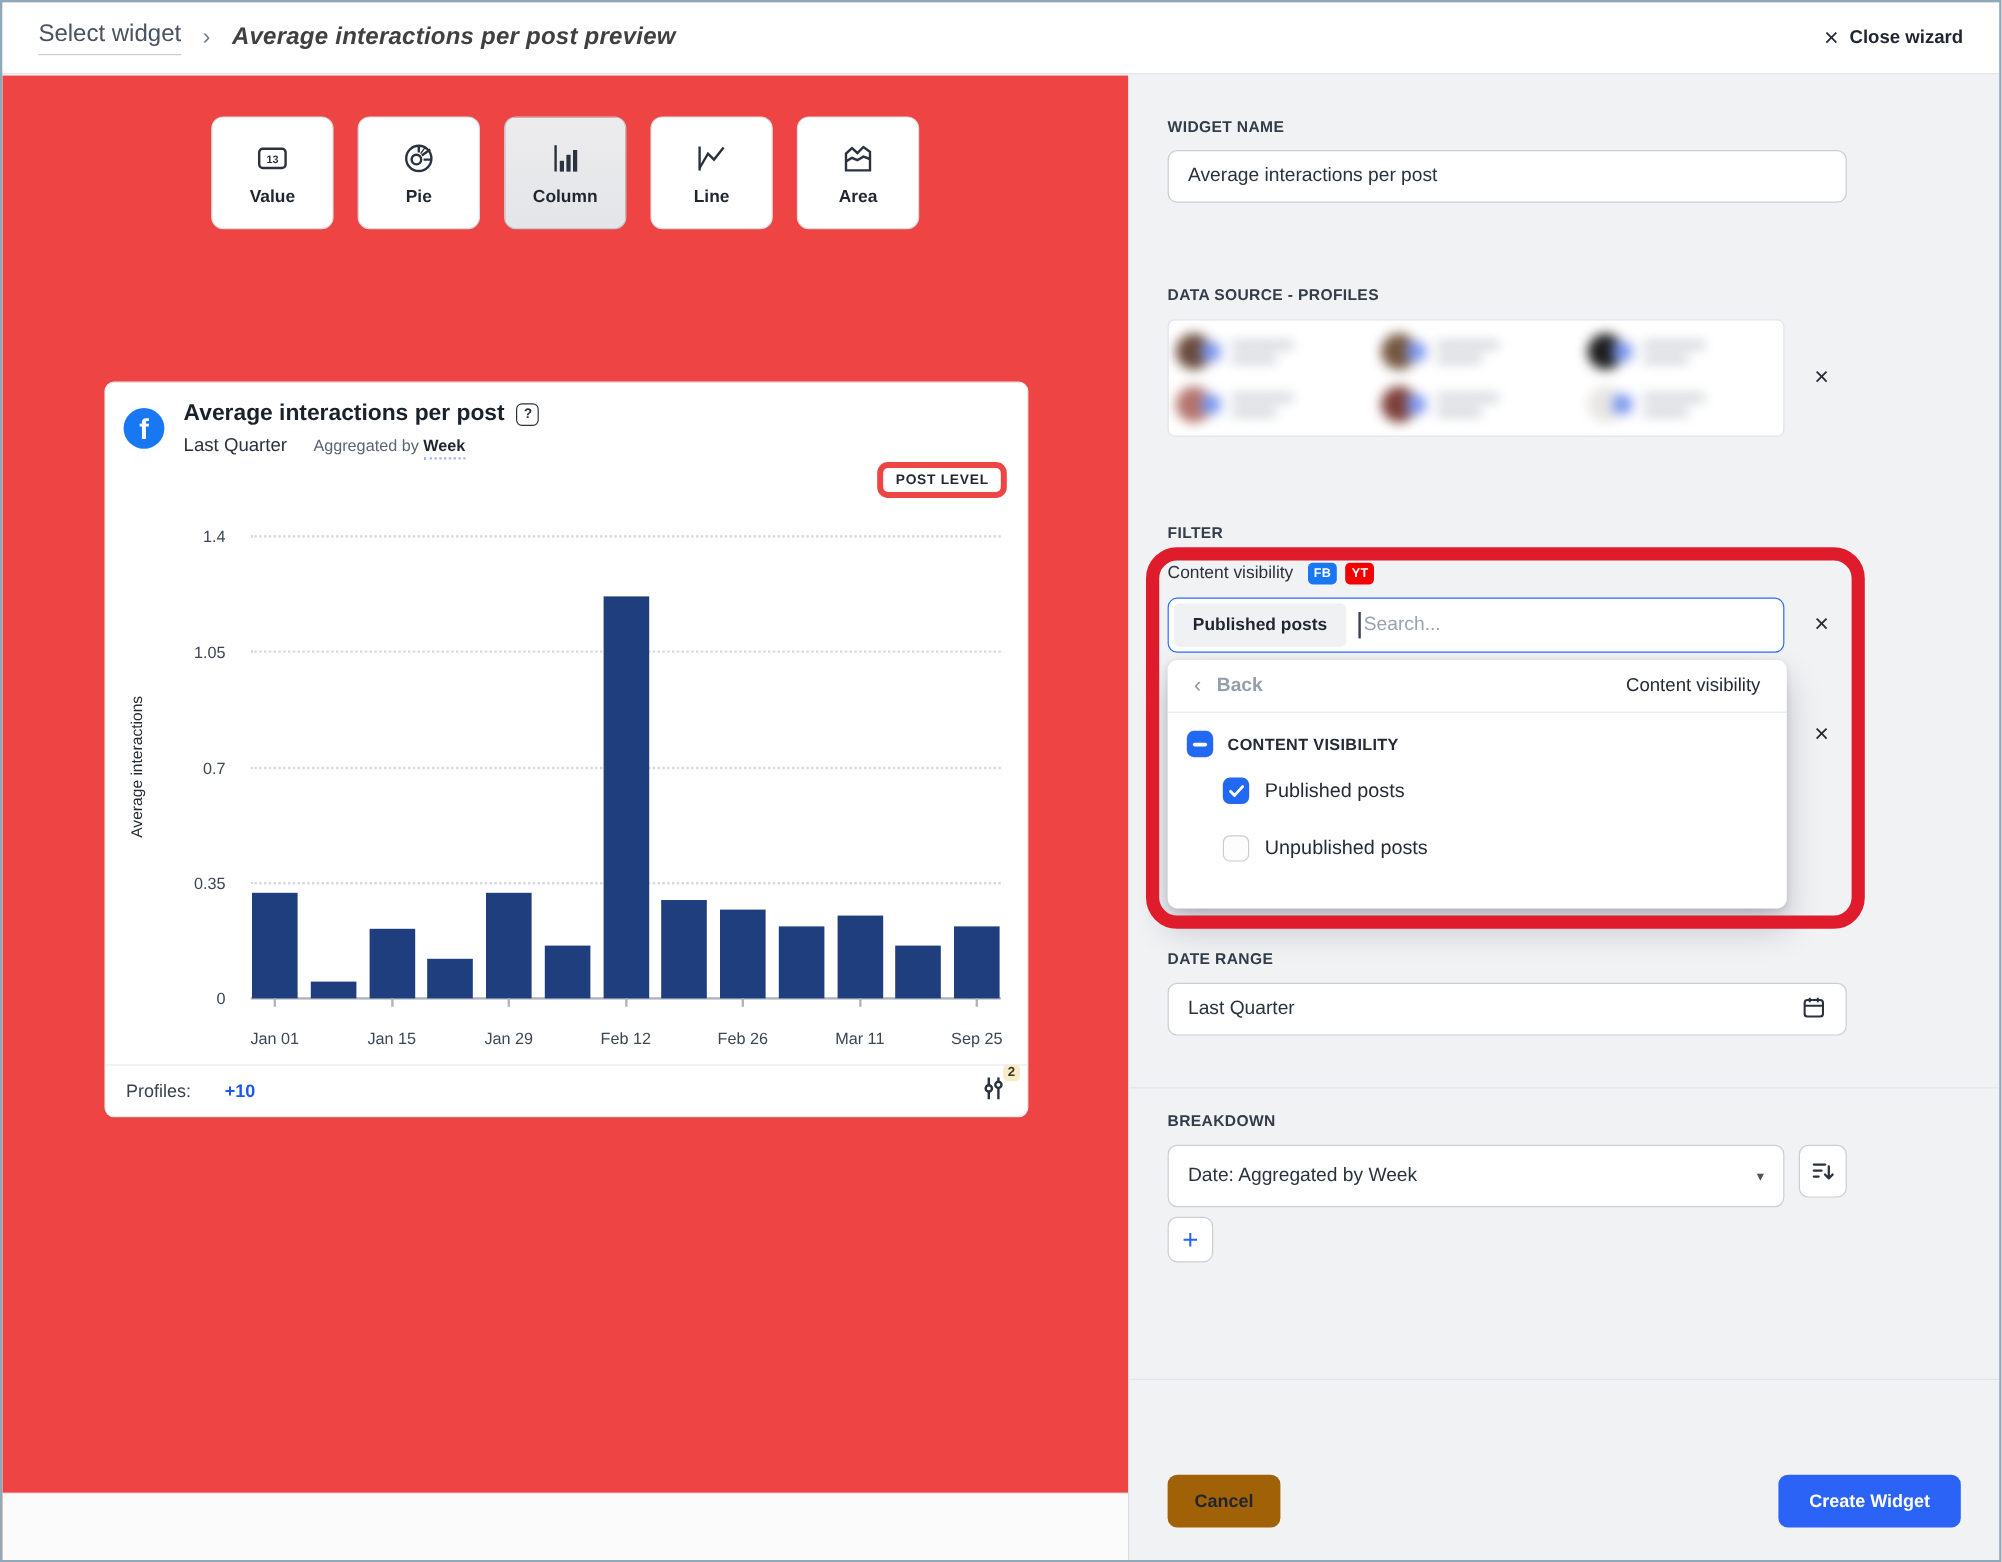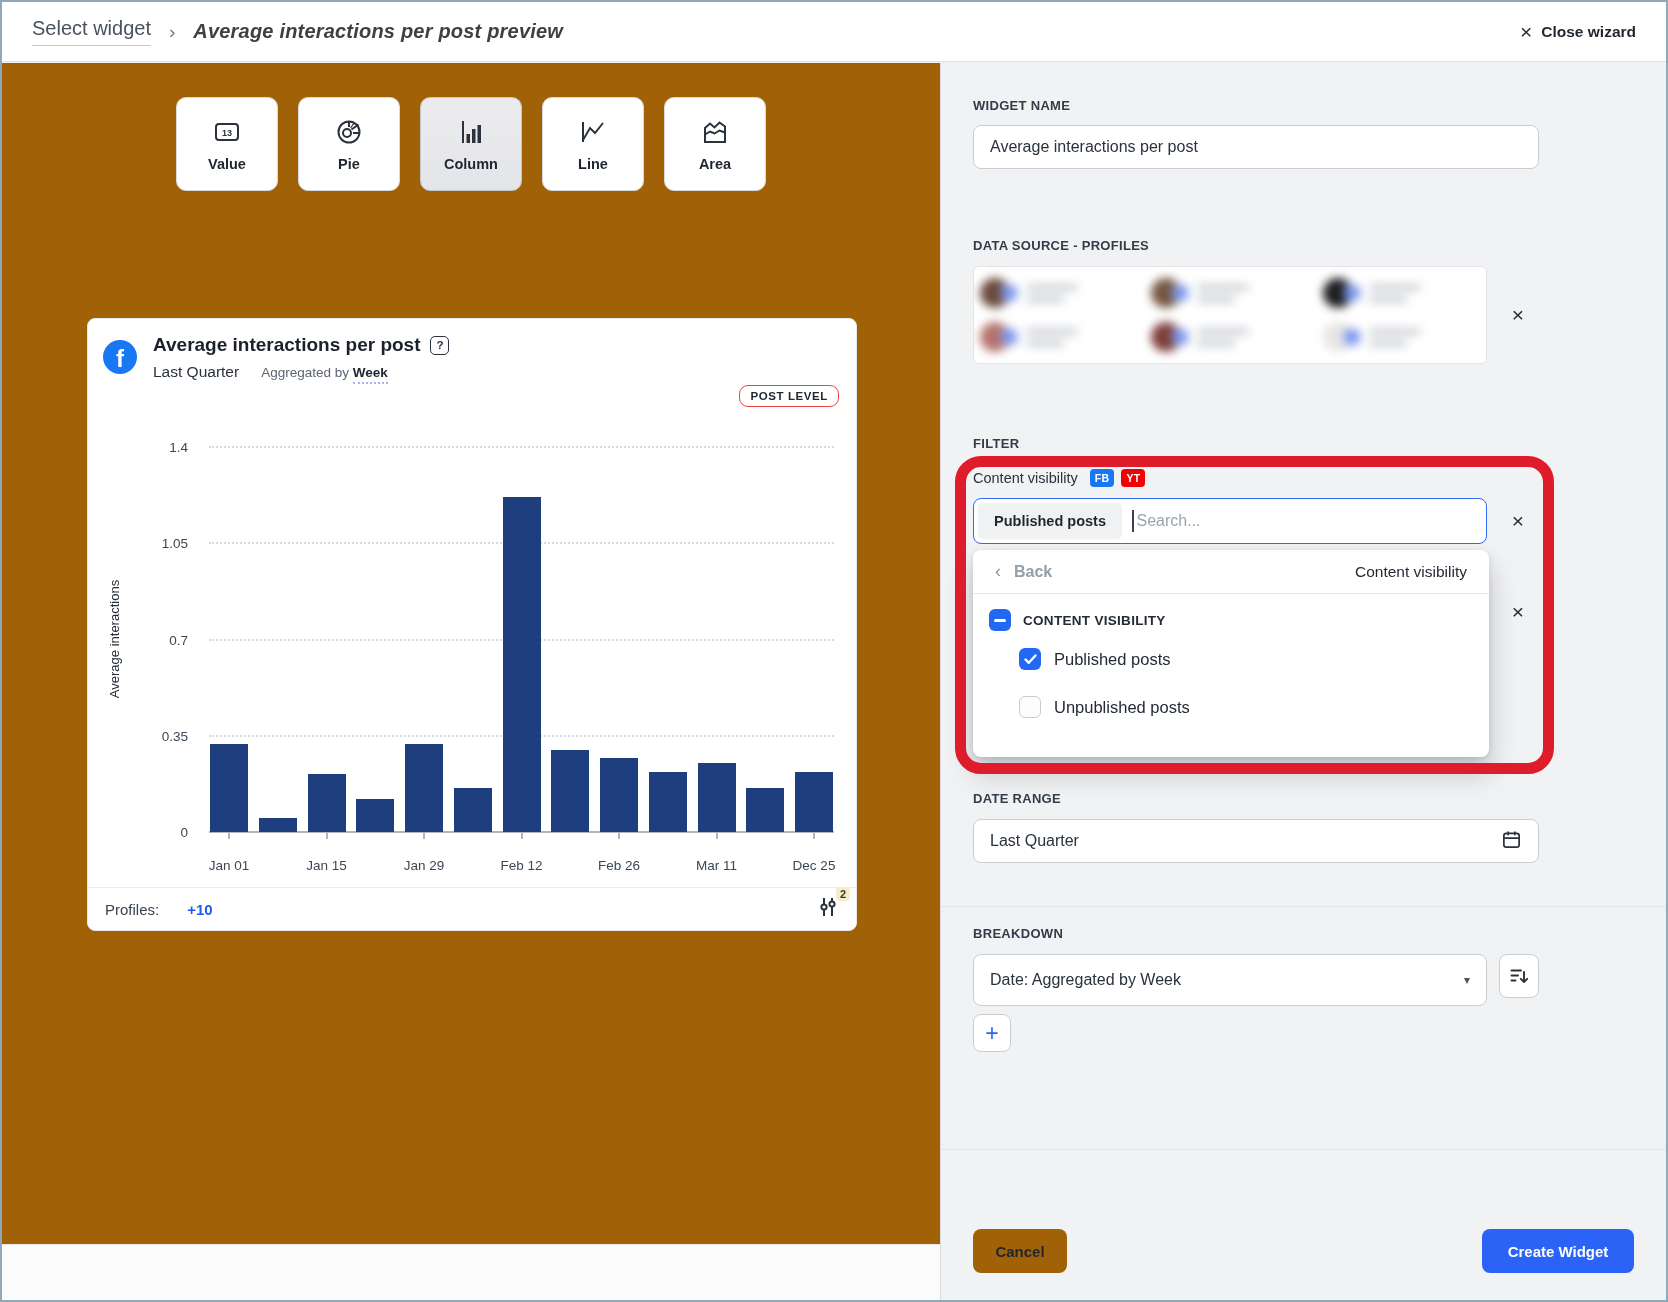--- a/index.html
+++ b/index.html
@@ -13,21 +13,21 @@
   .hdr { position:absolute; left:0; top:0; right:0; height:60px; background:#fff;
          border-bottom:1px solid #dfe2e5; display:flex; align-items:center; padding:0 30px; }
   .crumb { font-size:20px; color:#49525e; padding-bottom:5px; border-bottom:1px solid #c4cad0; cursor:pointer; }
   .crumb-sep { font-size:19px; color:#707a86; margin:0 18px; }
   .hdr-title { font-size:20px; font-weight:bold; color:#404040; letter-spacing:.2px;font-style:italic; }
   .hdr-close { margin-left:auto; display:flex; align-items:center; gap:9px; cursor:pointer; }
   .hdr-close .x { font-size:21px; color:#242b35; line-height:1; }
   .hdr-close .lbl { font-size:15.5px; font-weight:bold; color:#1f2630; }
 
   
-  .left-panel { position:absolute; left:0; top:61px; width:938px; bottom:0; background:#a16207;padding-left:11px; }
+  .left-panel { position:absolute; left:0; top:61px; width:938px; bottom:0; background:#ef4444;padding-left:11px; }
   .left-strip { position:absolute; left:0; right:0; bottom:0; height:56px; background:#fbfbfc; border-top:1px solid #e5e7ea; }
 
   .type-row { position:absolute; top:34px; left:50%; transform:translateX(-50%);
               display:flex; gap:20px; }
   .type-btn { width:102px; height:94px; background:#fff; border:1px solid #d6d9dd; border-radius:10px;
               display:flex; flex-direction:column; align-items:center; justify-content:center; gap:9px; cursor:pointer; }
   .type-btn.selected { background:linear-gradient(#ececee,#e4e5e8); border-color:#c3c7cc; }
   .type-btn .tlabel { font-size:14.5px; font-weight:bold; color:#1f2630; }
   .type-btn svg { display:block; }
 
@@ -39,21 +39,21 @@
               align-items:flex-end; justify-content:center; overflow:hidden; }
   .fb-badge span { line-height:30px; }
   .card-title-row { position:absolute; left:65px; top:15px; display:flex; align-items:center; gap:10px; }
   .card-title { font-size:19px; font-weight:bold; color:#1a212b; }
   .help-ic { width:19px; height:19px; border:1.7px solid #2a323d; border-radius:5px; font-size:11.5px;
              font-weight:bold; color:#2a323d; display:flex; align-items:center; justify-content:center; }
   .card-sub { position:absolute; left:65px; top:44px; display:flex; align-items:baseline; gap:22px; }
   .sub-period { font-size:15.5px; color:#2a323d; }
   .sub-agg { font-size:13.5px; color:#5b6573; }
   .sub-agg b { color:#1f2630; border-bottom:2px dotted #a3b9ee; padding-bottom:2px; cursor:pointer; }
-  .level-badge { position:absolute; right:17px; top:66px; background:#fff; border:1px solid #ef4444;
+  .level-badge { position:absolute; right:17px; top:66px; background:#fff; border:5px solid #ef4444;
                  border-radius:9px; padding:4px 10px; font-size:11.5px; font-weight:bold;
                  letter-spacing:.6px; color:#1f2630; }
 
   .plot { position:absolute; left:121px; top:128px; width:625px; height:385px; }
   .gridline { position:absolute; left:0; right:0; height:0; border-top:2px dotted #d3dbe2; transform:translateY(1px); }
   .gridline.axis { border-top:2px solid #aeb5bc; }
   .yaxis { position:absolute; left:44px; top:128px; width:66px; height:385px; }
   .ytick { position:absolute; right:10px; transform:translateY(8px); font-size:13.5px; color:#3c4754; }
   .ylabel { position:absolute; left:104px; top:320px; transform:translate(-50%,-50%) rotate(-90deg);
             transform-origin:center; font-size:13px; color:#242b35; white-space:nowrap; left:26px; }
@@ -284,21 +284,21 @@
               <div class="bar" style="height: 17.8571%; background: rgb(31, 62, 125);"></div>
               <div class="tickmark"></div>
               <div class="xtick">Mar 11</div>
             </div>
             <div class="bar-cell">
               <div class="bar" style="height: 11.4286%; background: rgb(31, 62, 125);"></div>
             </div>
             <div class="bar-cell">
               <div class="bar" style="height: 15.7143%; background: rgb(31, 62, 125);"></div>
               <div class="tickmark"></div>
-              <div class="xtick">Dec 25</div>
+              <div class="xtick">Sep 25</div>
             </div>
           </div>
         </div>
 
       <div class="card-footer">
         <span class="prof-lbl">Profiles:</span>
         <span class="prof-more">+10</span>
         <span class="foot-filter">
           <svg width="22" height="22" viewBox="0 0 22 22" fill="none" stroke="#2a323d" stroke-width="2">
             <path d="M7 2 V8.5 M7 13.5 V20"></path>

